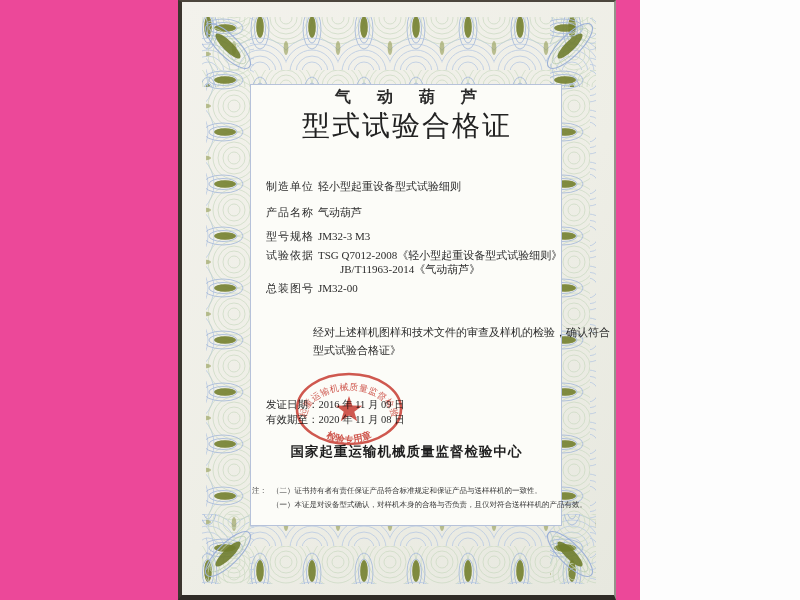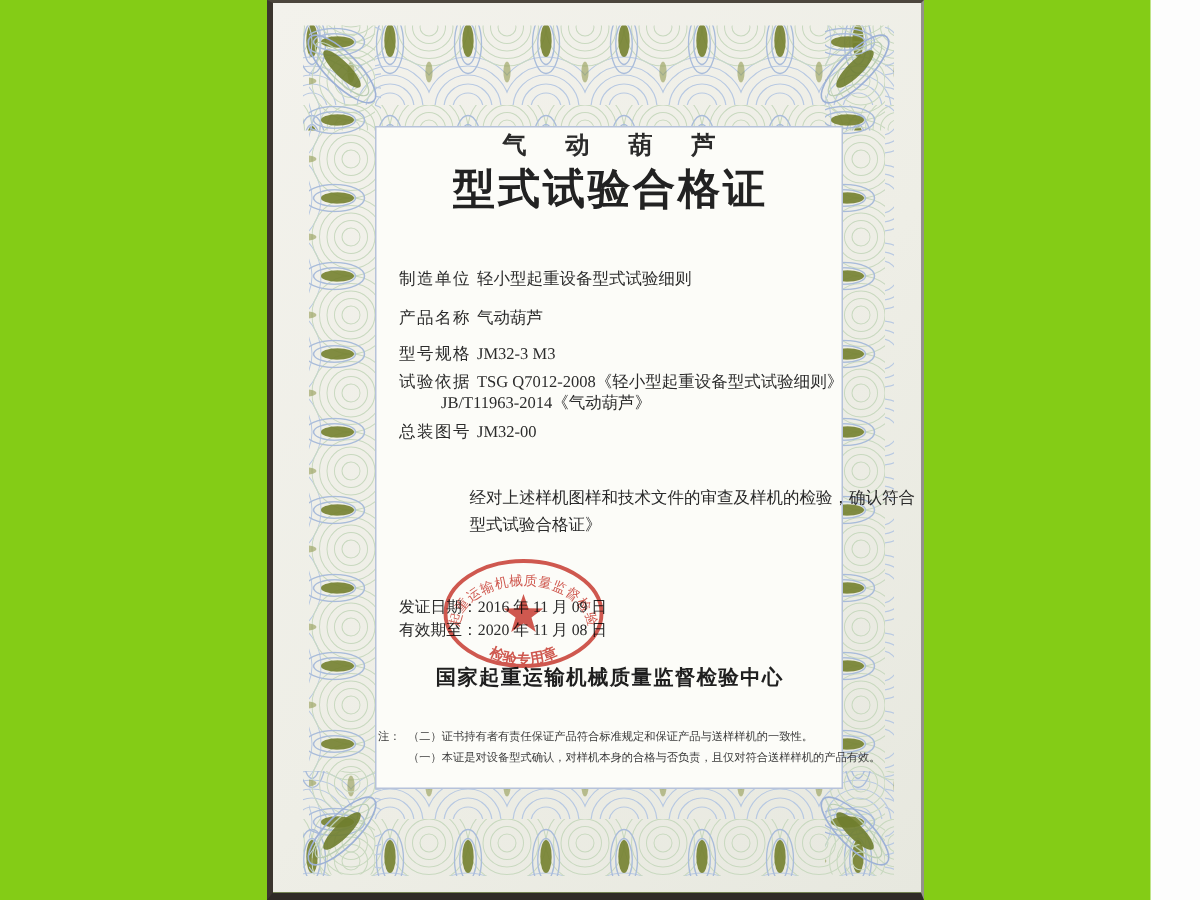--- a/index.html
+++ b/index.html
@@ -1,40 +1,40 @@
 <!DOCTYPE html>
 <html><head>
 <meta charset="utf-8">
 <style>
   html,body{margin:0;padding:0}
   body{
     width:800px;height:600px;overflow:hidden;background:#fdfdfd;
     font-family:"Liberation Serif","DejaVu Serif",serif;
   }
-  .page{position:relative;width:767px;height:600px;background:#84cc16;overflow:hidden}
+  .page{position:relative;width:640px;height:600px;background:#ec4899;overflow:hidden}
   .cert{
     position:absolute;left:178px;top:0;width:438px;height:600px;box-sizing:border-box;
     background:linear-gradient(135deg,#f3f2ec 0%,#eeeee6 55%,#e7e8df 100%);
     border-left:4px solid #3b352e;border-top:2px solid #4c463d;
     border-bottom:5px solid #2f2b26;border-right:2px solid #94938a;
   }
   .deco{position:absolute;left:0;top:0;display:block}
   .content{
     position:absolute;left:68px;top:82px;width:312px;height:442px;box-sizing:border-box;
     background:#fcfcf8;border:1px solid #b6c2da;
   }
   .t{position:absolute;color:#2b2b2b;white-space:nowrap}
   .center{left:68px;width:312px;text-align:center}
   .product{top:85px;font-size:16px;font-weight:bold;letter-spacing:11px;text-indent:11px}
-  .title{top:105px;font-size:28px;font-weight:bold;letter-spacing:2px;text-indent:2px;color:#222}
+  .title{top:105px;font-size:28px;font-weight:normal;letter-spacing:2px;text-indent:2px;color:#222}
   .certno{top:152px;font-size:9.5px;letter-spacing:.6px;color:#333}
   .row{position:absolute;left:84px;font-size:11px;line-height:14px;color:#2b2b2b;white-space:nowrap}
   .lab{letter-spacing:1px}
   .val{margin-left:4px}
-  .val2{margin-left:28px}
+  .val2{margin-left:74px}
   .confirm{position:absolute;left:131px;top:322px;font-size:11px;line-height:17.5px;color:#2b2b2b;white-space:nowrap}
   .date{position:absolute;left:84px;font-size:10.5px;color:#2b2b2b;white-space:nowrap}
   .issuer{top:441px;font-size:13.5px;font-weight:bold;letter-spacing:1px;text-indent:1px;color:#1f1f1f}
   .notes{position:absolute;left:70px;top:482px;display:flex;font-size:7.5px;line-height:13.5px;color:#3a3a3a;white-space:nowrap}
   .np{margin-right:5px}
   .stamp{position:absolute;left:107px;top:361px;mix-blend-mode:multiply}
 </style>
 </head>
 <body>
 

